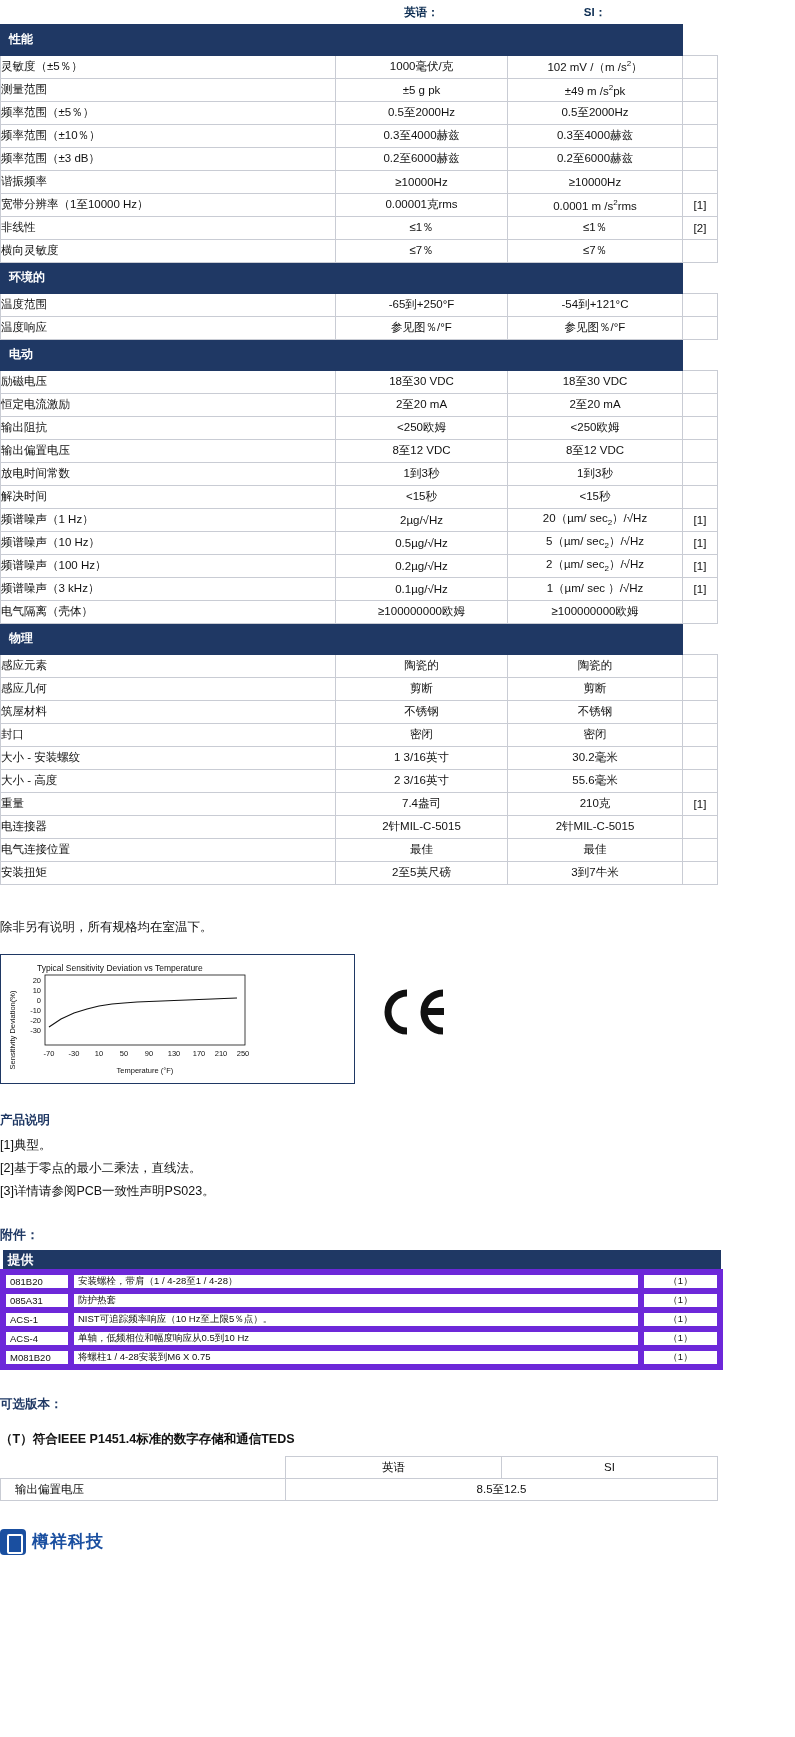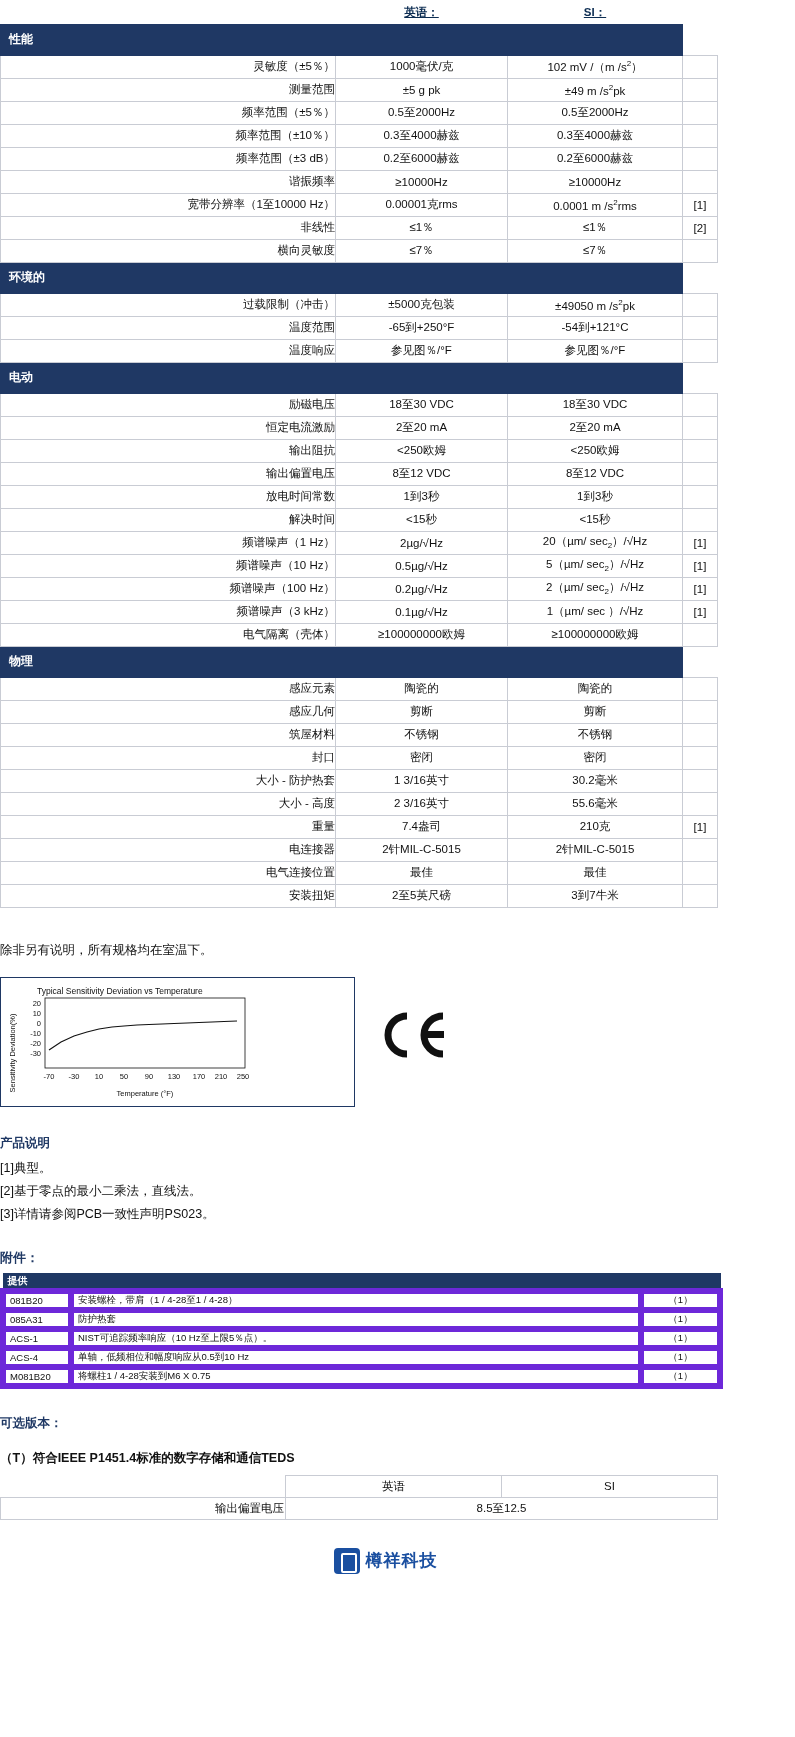--- a/index.html
+++ b/index.html
@@ -34,24 +34,24 @@
     padding-left: 8px;
     font-size: 12px;
     border: 1px solid #1f3864;
   }
   tr.section td.blank { background: #ffffff; border: none; }
 
   tr.row td {
     border: 1px solid #c9ccd4;
     height: 23px;
   }
-  td.name { padding-left: 14px; color: #111; text-align: right; }
+  td.name { padding-left: 14px; color: #111; }
   td.val { text-align: center; color: #111; }
   td.note { text-align: center; color: #111; border-left: 1px solid #c9ccd4; }
-  td.nb { border: none !important; text-decoration: underline; }
+  td.nb { border: none !important; }
 
   sub { font-size: 8px; vertical-align: sub; }
   sup { font-size: 8px; vertical-align: super; }
 
   
   .footnote { margin: 34px 0 0 0; font-size: 12.5px; color: #111; }
 
   
   .chartrow { display: flex; align-items: flex-start; margin-top: 18px; }
   .chartbox { width: 355px; height: 130px; border: 1px solid #1f3864; position: relative; background: #fff; }
@@ -64,40 +64,40 @@
   .notes-list div { font-size: 12.5px; margin-bottom: 6px; color: #111; }
 
   
   .acc-title { color: #1f3864; font-weight: bold; font-size: 13px; margin-top: 26px; }
   table.acc { border-collapse: collapse; width: 717px; margin-top: 6px; table-layout: fixed; font-size: 9.5px; }
   table.acc col.a1 { width: 68px; }
   table.acc col.a2 { width: 570px; }
   table.acc col.a3 { width: 79px; }
   table.acc tr.acc-head td {
     background: #1f3864; color: #fff; font-weight: bold; height: 13px;
-    padding-left: 4px; font-size: 10px; border: 1px solid #1f3864;
+    padding-left: 4px; font-size: 13px; border: 1px solid #1f3864;
   }
   table.acc td { border: 6px solid #6d28d9; height: 15px; padding: 0 4px; color: #111; }
   table.acc td.qty { text-align: center; }
 
   
   .opt-title { color: #1f3864; font-weight: bold; font-size: 12.5px; margin-top: 26px; }
   .opt-sub { font-weight: bold; font-size: 12.5px; margin-top: 18px; color: #111; }
   table.opt { border-collapse: collapse; width: 717px; margin-top: 8px; table-layout: fixed; }
   table.opt col.o1 { width: 285px; }
   table.opt col.o2 { width: 216px; }
   table.opt col.o3 { width: 216px; }
   table.opt td { border: 1px solid #c9ccd4; height: 22px; font-size: 11.5px; color: #111; }
   table.opt td.nb { border: none; }
   table.opt td.hdr { text-align: center; font-weight: normal; }
   table.opt td.name { padding-left: 14px; }
   table.opt td.merge { text-align: center; }
 
   
-  .logo { display: flex; align-items: center; justify-content: center; margin-top: 28px; padding-right: 24px; }
+  .logo { display: flex; align-items: center; justify-content: flex-start; margin-top: 28px; padding-right: 24px; }
   .logo-mark { width: 26px; height: 26px; background: #1a4fa0; border-radius: 4px; position: relative; margin-right: 6px; }
   .logo-mark:after {
     content: ""; position: absolute; left: 7px; top: 5px; width: 12px; height: 16px;
     border: 2px solid #fff; border-radius: 2px;
   }
   .logo-text { color: #1a4fa0; font-weight: bold; font-size: 17px; letter-spacing: 1px; }
 
   .inner { padding-left: 0px; }
 </style>
 </head>
@@ -176,26 +176,20 @@
             <td class="name">横向灵敏度</td>
             <td class="val">≤7％</td>
             <td class="val">≤7％</td>
             <td class="note"></td>
           </tr>
           <tr class="section">
             <td colspan="3">环境的</td>
             <td class="blank"></td>
           </tr>
           <tr class="row">
-            <td class="name">过载限制（冲击）</td>
-            <td class="val">±5000克包装</td>
-            <td class="val">±49050 m /s<sup>2</sup>pk</td>
-            <td class="note"></td>
-          </tr>
-          <tr class="row">
             <td class="name">温度范围</td>
             <td class="val">-65到+250°F</td>
             <td class="val">-54到+121°C</td>
             <td class="note"></td>
           </tr>
           <tr class="row">
             <td class="name">温度响应</td>
             <td class="val">参见图％/°F</td>
             <td class="val">参见图％/°F</td>
             <td class="note"></td>
@@ -292,21 +286,21 @@
             <td class="val">不锈钢</td>
             <td class="note"></td>
           </tr>
           <tr class="row">
             <td class="name">封口</td>
             <td class="val">密闭</td>
             <td class="val">密闭</td>
             <td class="note"></td>
           </tr>
           <tr class="row">
-            <td class="name">大小 - 防护热套</td>
+            <td class="name">大小 - 安装螺纹</td>
             <td class="val">1 3/16英寸</td>
             <td class="val">30.2毫米</td>
             <td class="note"></td>
           </tr>
           <tr class="row">
             <td class="name">大小 - 高度</td>
             <td class="val">2 3/16英寸</td>
             <td class="val">55.6毫米</td>
             <td class="note"></td>
           </tr>

